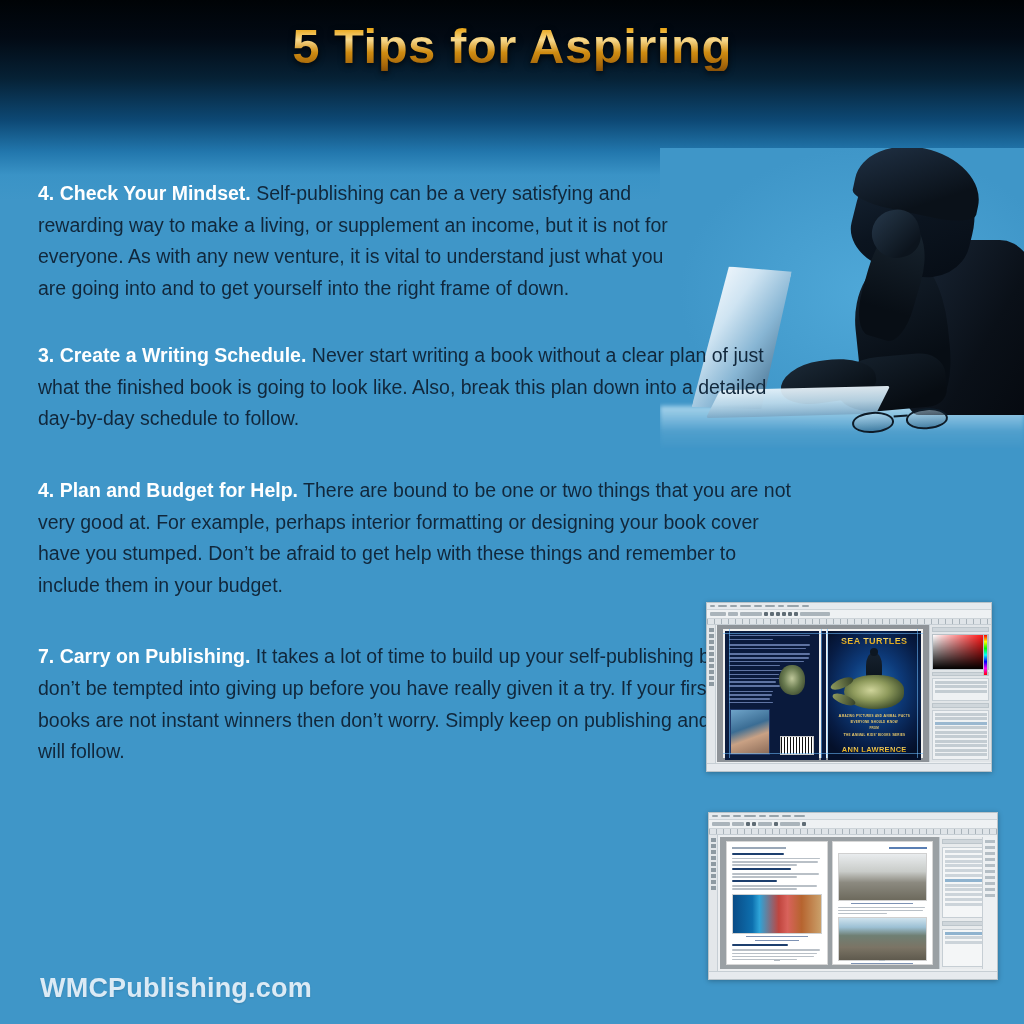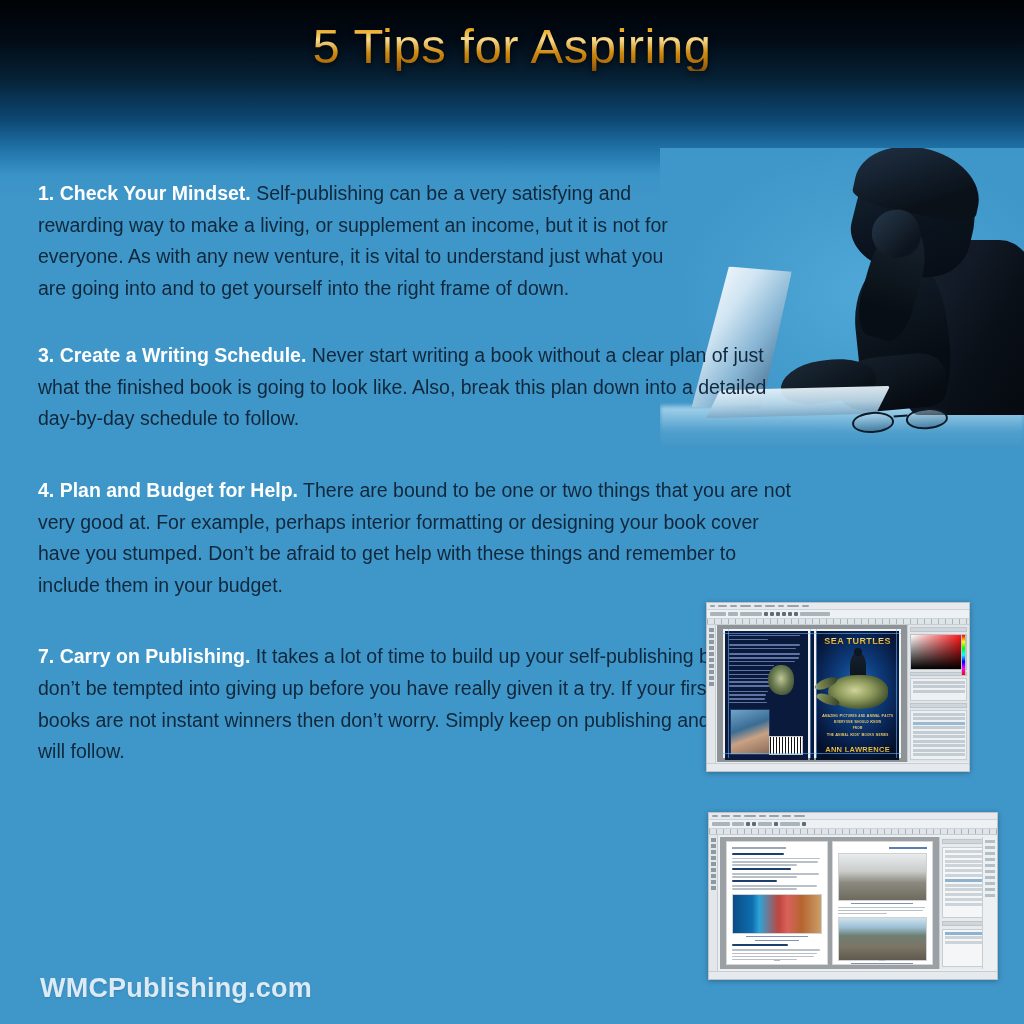--- a/index.html
+++ b/index.html
@@ -24,21 +24,21 @@
         #3f96c8 200px,
         #3f96c8 1024px);
   }
 
   
   .header {
     position:absolute; top:0; left:0; width:1024px; height:160px;
     text-align:center;
   }
   .title-line {
-    font-weight:normal;
+    font-weight:bold;
     letter-spacing:0.5px;
     line-height:1.0;
     background:linear-gradient(to bottom,
         #fdf3cf 0%,
         #f6d37a 16%,
         #e9a516 40%,
         #f7d98e 56%,
         #cf8c12 74%,
         #a5660a 92%,
         #8a5207 100%);
@@ -221,21 +221,21 @@
     background:#e3e7ea; border-right:1px solid #c6ced4;
     display:flex; flex-direction:column; gap:2px; align-items:center; padding-top:3px;
   }
   .shot-left-tools i { display:block; width:5px; height:4px; background:#8e9aa2; }
   .shot-status {
     position:absolute; left:0; right:0; bottom:0; height:8px;
     background:#e6eaee; border-top:1px solid #c6ced4;
   }
 
   
-  #shot-cover { left:706px; top:602px; width:264px; height:170px; }
+  #shot-cover { left:706px; top:602px; width:286px; height:170px; }
   #shot-cover .canvas {
     position:absolute; left:10px; top:22px; right:62px; bottom:9px;
     background:#8e9398;
     padding:4px 6px;
   }
   .cover-spread {
     position:relative; width:100%; height:100%;
     background:#f2f2f0; display:flex;
   }
   .cover-back {
@@ -412,21 +412,21 @@
     <div class="glasses">
       <div class="lens l"></div>
       <div class="bridge"></div>
       <div class="lens r"></div>
     </div>
   </div>
 
   <div class="tips">
 
     <div class="tip" id="tip-1">
-      <p><span class="lead">1. Check Your Mindset.</span><span> Self-publishing can be a very satisfying and rewarding way to make a living, or supplement an income, but it is not for everyone. As with any new venture, it is vital to understand just what you are going into and to get yourself into the right frame of down.</span></p>
+      <p><span class="lead">4. Check Your Mindset.</span><span> Self-publishing can be a very satisfying and rewarding way to make a living, or supplement an income, but it is not for everyone. As with any new venture, it is vital to understand just what you are going into and to get yourself into the right frame of down.</span></p>
     </div>
 
 
     <div class="tip" id="tip-3">
       <p><span class="lead">3. Create a Writing Schedule.</span><span> Never start writing a book without a clear plan of just what the finished book is going to look like. Also, break this plan down into a detailed day-by-day schedule to follow.</span></p>
     </div>
 
     <div class="tip" id="tip-4">
       <p><span class="lead">4. Plan and Budget for Help.</span><span> There are bound to be one or two things that you are not very good at. For example, perhaps interior formatting or designing your book cover have you stumped. Don’t be afraid to get help with these things and remember to include them in your budget.</span></p>
     </div>

